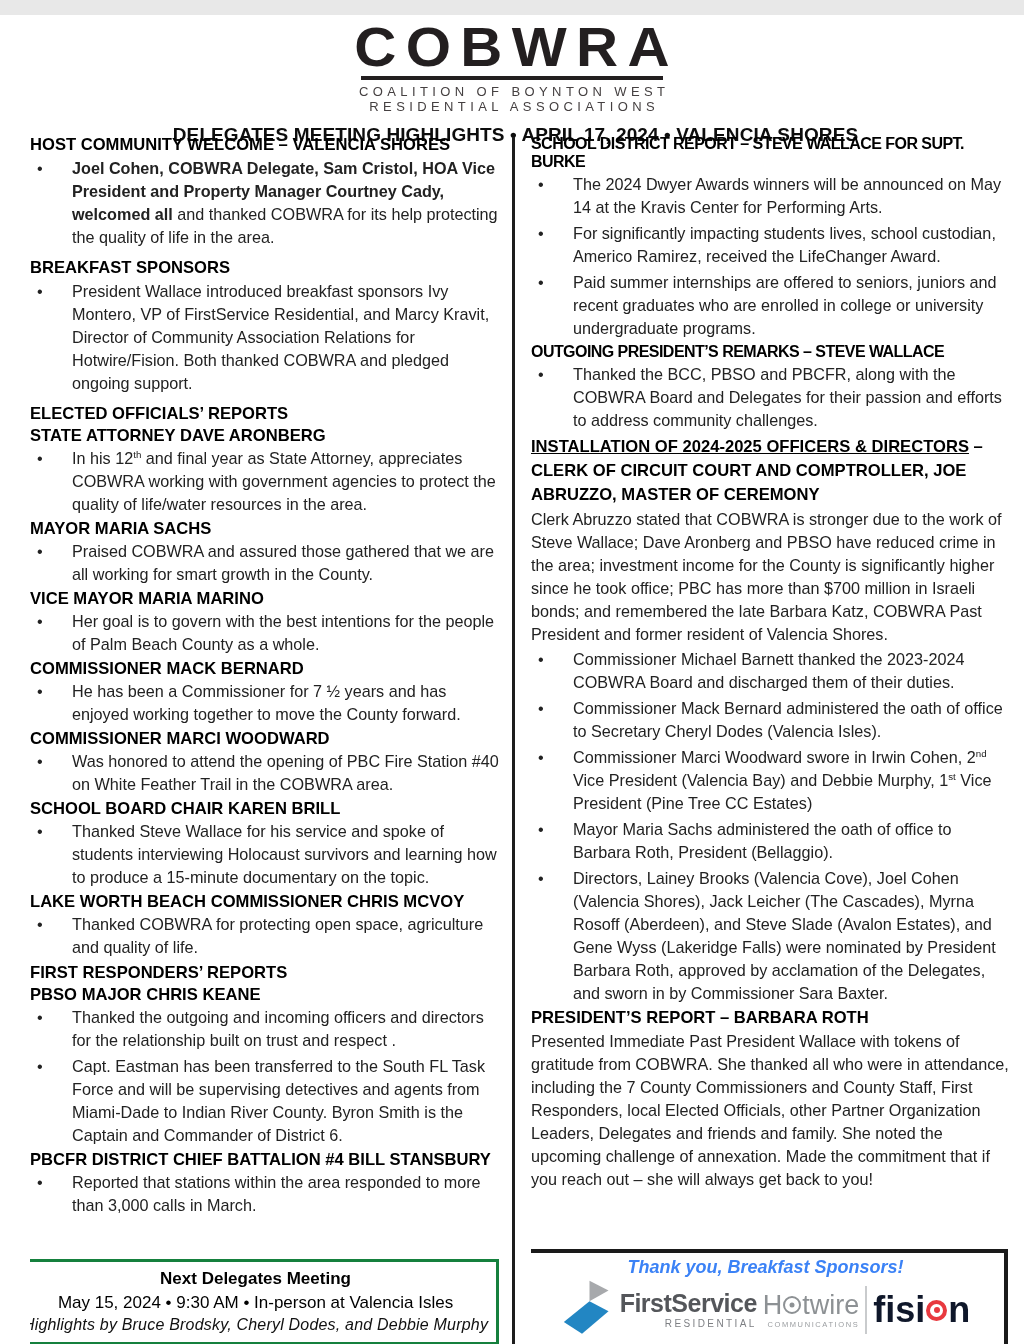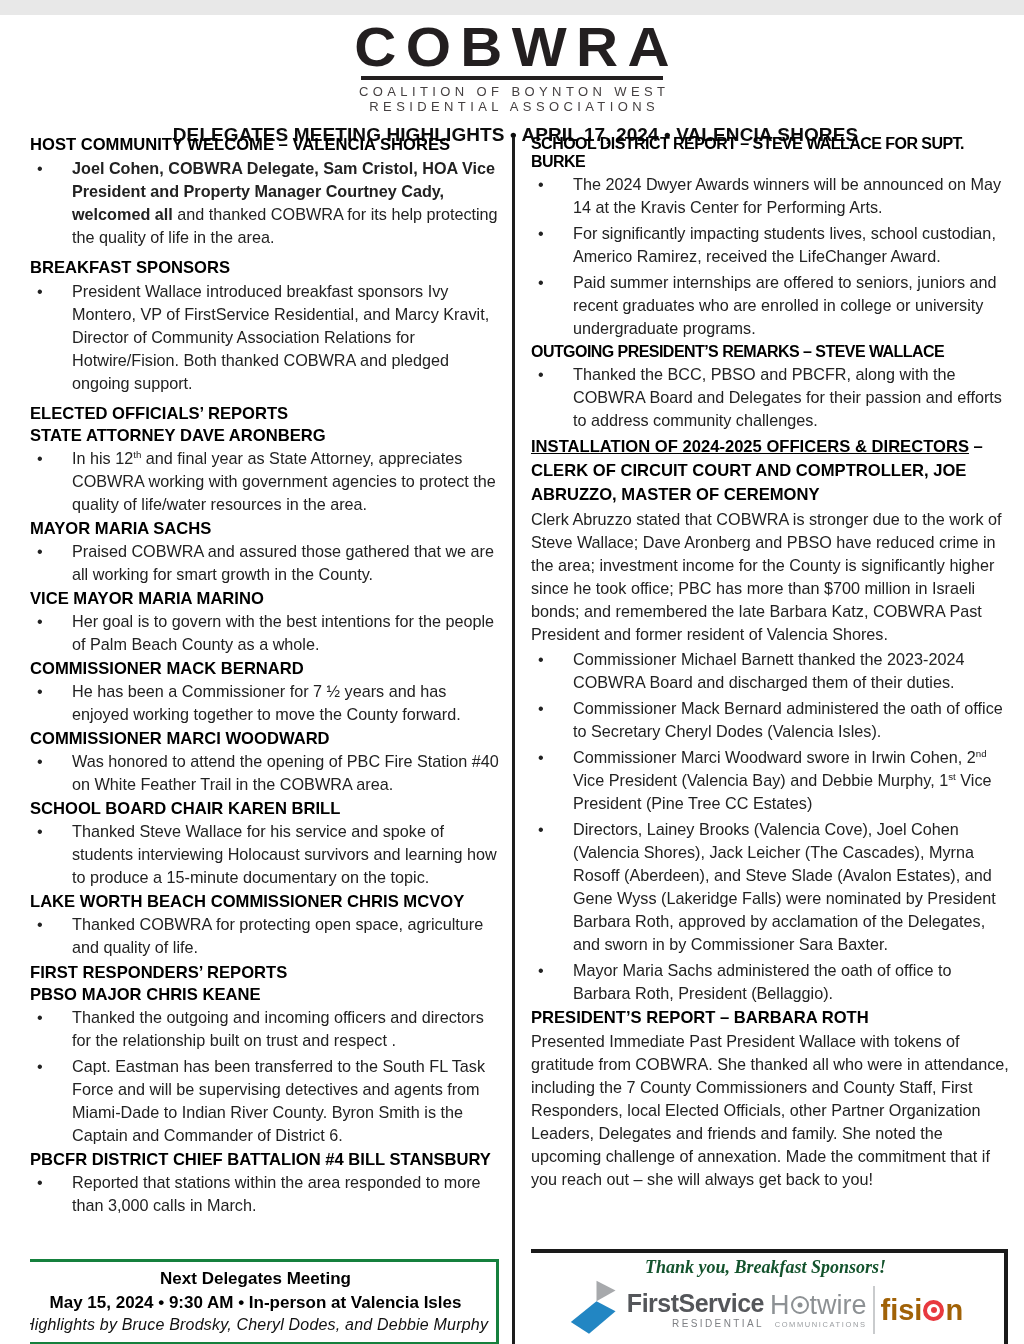--- a/index.html
+++ b/index.html
@@ -35,42 +35,42 @@
   }
   .blist li::before{content:"\2022";position:absolute;left:7px;top:0;}
   .para{font-size:16.2px;line-height:1.42;color:#222;margin:0 0 2px;}
   sup{font-size:0.6em;vertical-align:super;line-height:0;}
   
   .meet-box{
     position:absolute;left:-18px;right:1px;bottom:14px;background:#fff;
     border:3px solid #15803d;text-align:center;padding:7px 4px 8px;z-index:2;
   }
   .meet-l1{font-size:17px;font-weight:700;color:#000;}
-  .meet-l2{font-size:17px;font-weight:700;color:#000;margin-top:4px;}
+  .meet-l2{font-size:17px;font-weight:400;color:#000;margin-top:4px;}
   .meet-l3{font-size:16px;font-style:italic;color:#111;margin-top:3px;letter-spacing:0.2px;}
   
   .spon-box{
     position:absolute;left:-8px;right:2px;bottom:7px;background:#fff;
     border:4px solid #1a1a1a;padding:4px 6px 7px;z-index:2;
   }
-  .spon-title{text-align:center;font-size:18px;font-weight:700;font-style:italic;color:#14532d;font-family:Liberation Serif, serif;}
+  .spon-title{text-align:center;font-size:18px;font-weight:700;font-style:italic;color:#3b82f6;}
   .spon-row{display:flex;align-items:center;justify-content:center;gap:6px;margin-top:1px;}
   .fs-wrap{display:flex;align-items:center;gap:7px;}
   .fs-text{display:flex;flex-direction:column;align-items:flex-end;}
   .fs-name{font-size:25px;font-weight:700;color:#54565a;letter-spacing:-0.5px;line-height:1;}
   .fs-sub{font-size:10px;color:#7d7f83;letter-spacing:2.4px;margin-top:3px;line-height:1;text-align:center;}
   .hw-wrap{display:flex;flex-direction:column;align-items:flex-end;color:#8d9194;}
   .hw-name{display:flex;align-items:center;font-size:27px;font-weight:500;line-height:1;}
   .o-circ{display:inline-block;box-sizing:border-box;border-radius:50%;position:relative;}
   .o-circ::after{content:"";position:absolute;border-radius:50%;left:50%;top:50%;transform:translate(-50%,-50%);}
   .hw-o{width:18px;height:18px;border:2.6px solid #8d9194;margin:0 1px;}
   .hw-o::after{width:5px;height:5px;background:#8d9194;}
   .hw-sub{font-size:7.5px;letter-spacing:1.6px;color:#9a9da0;margin-top:2px;line-height:1;}
   .spon-div{width:2px;height:48px;background:#c9cbcd;}
-  .fz-wrap{display:flex;align-items:center;color:#a16207;font-weight:700;font-size:29px;line-height:1;}
+  .fz-wrap{display:flex;align-items:center;color:#0f172a;font-weight:700;font-size:36px;line-height:1;}
   .fz-o{width:21px;height:21px;border:4px solid #e8393f;margin:0 1px;}
   .fz-o::after{width:6px;height:6px;background:#e8393f;}
 </style>
 </head>
 <body>
 
 <div class="page">
 
   <div class="header">
     <div class="logo">
@@ -168,22 +168,22 @@
       <ul class="blist">
         <li>Thanked the BCC, PBSO and PBCFR, along with the COBWRA Board and Delegates for their passion and efforts to address community challenges.</li>
       </ul>
 
       <div class="sub-h" style="margin-top:3px;line-height:1.45;"><span style="text-decoration: underline;">INSTALLATION OF 2024-2025 OFFICERS &amp; DIRECTORS</span><span> – CLERK OF CIRCUIT COURT AND COMPTROLLER, JOE ABRUZZO, MASTER OF CEREMONY</span></div>
       <div class="para">Clerk Abruzzo stated that COBWRA is stronger due to the work of Steve Wallace; Dave Aronberg and PBSO have reduced crime in the area; investment income for the County is significantly higher since he took office; PBC has more than $700 million in Israeli bonds; and remembered the late Barbara Katz, COBWRA Past President and former resident of Valencia Shores.</div>
       <ul class="blist">
         <li>Commissioner Michael Barnett thanked the 2023-2024 COBWRA Board and discharged them of their duties.</li>
         <li>Commissioner Mack Bernard administered the oath of office to Secretary Cheryl Dodes (Valencia Isles).</li>
         <li><span>Commissioner Marci Woodward swore in Irwin Cohen, 2</span><sup>nd</sup><span> Vice President (Valencia Bay) and Debbie Murphy, 1</span><sup>st</sup><span>  Vice President (Pine Tree CC Estates)</span></li>
+        <li>Mayor Maria Sachs administered the oath of office to Barbara Roth, President (Bellaggio).</li>
         <li>Directors, Lainey Brooks (Valencia Cove), Joel Cohen (Valencia Shores), Jack Leicher (The Cascades), Myrna Rosoff (Aberdeen), and Steve Slade (Avalon Estates), and Gene Wyss (Lakeridge Falls) were nominated by President Barbara Roth, approved by acclamation of the Delegates, and sworn in by Commissioner Sara Baxter.</li>
-        <li>Mayor Maria Sachs administered the oath of office to Barbara Roth, President (Bellaggio).</li>
       </ul>
 
       <div class="sec-h" style="margin-top:3px;">PRESIDENT’S REPORT – BARBARA ROTH</div>
       <div class="para">Presented Immediate Past President Wallace with tokens of gratitude from COBWRA.  She thanked all who were in attendance, including the 7 County Commissioners and County Staff, First Responders, local Elected Officials, other Partner Organization Leaders, Delegates and friends and family. She noted the upcoming challenge of annexation. Made the commitment that if you reach out – she will always get back to you!</div>
 
       <div class="spon-box">
         <div class="spon-title">Thank you, Breakfast Sponsors!</div>
         <div class="spon-row">
 
           <div class="fs-wrap">

